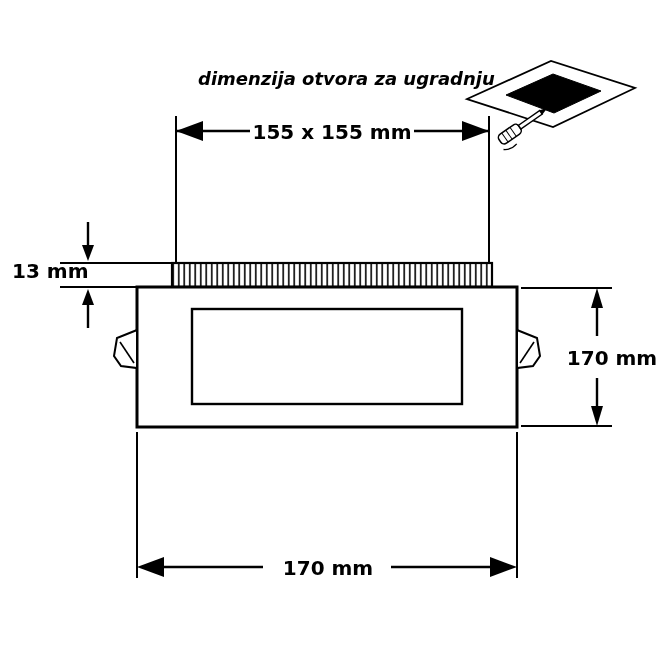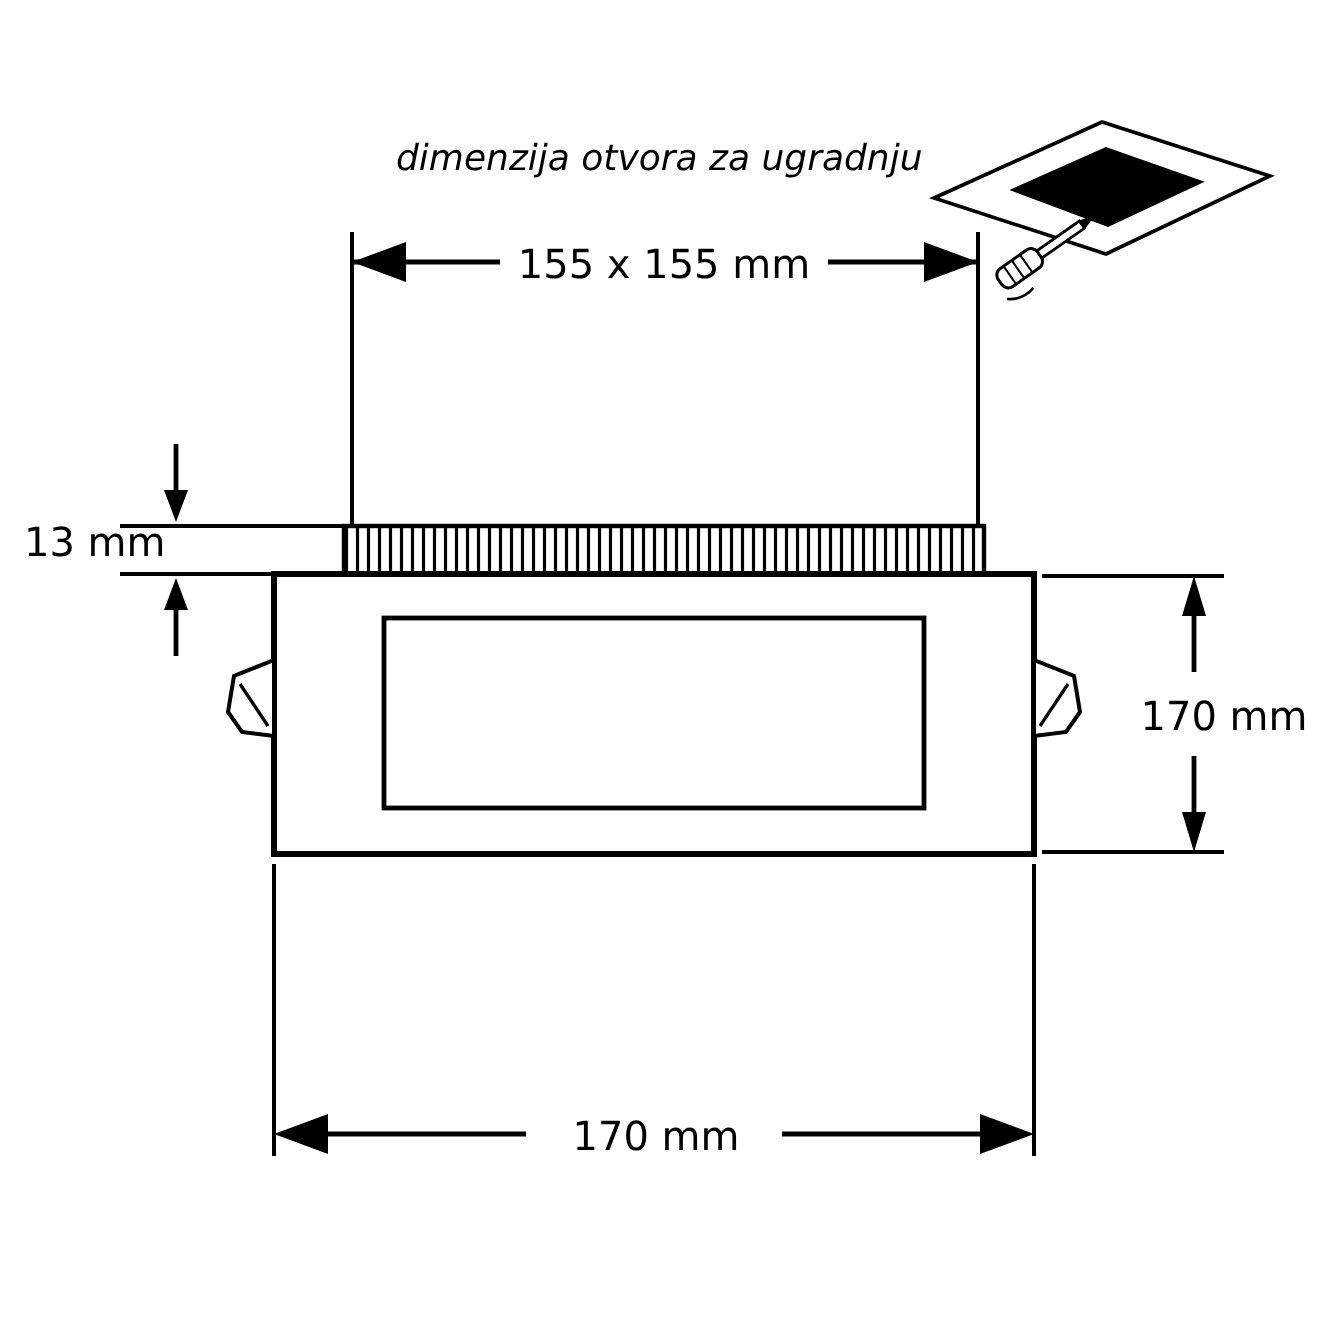--- a/index.html
+++ b/index.html
@@ -7,20 +7,21 @@
     padding: 0;
     background: #ffffff;
   }
   .stage {
     position: relative;
     width: 668px;
     height: 578px;
     background: #ffffff;
     overflow: hidden;
     font-family: "DejaVu Sans", "Liberation Sans", sans-serif;
+    font-weight: bold;
   }
   svg text {
     font-family: "DejaVu Sans", "Liberation Sans", sans-serif;
     fill: #000000;
   }
   .dim-label { font-size: 20px; }
   .title-label { font-size: 18px; font-style: italic; }
 </style>
 </head>
 <body>

